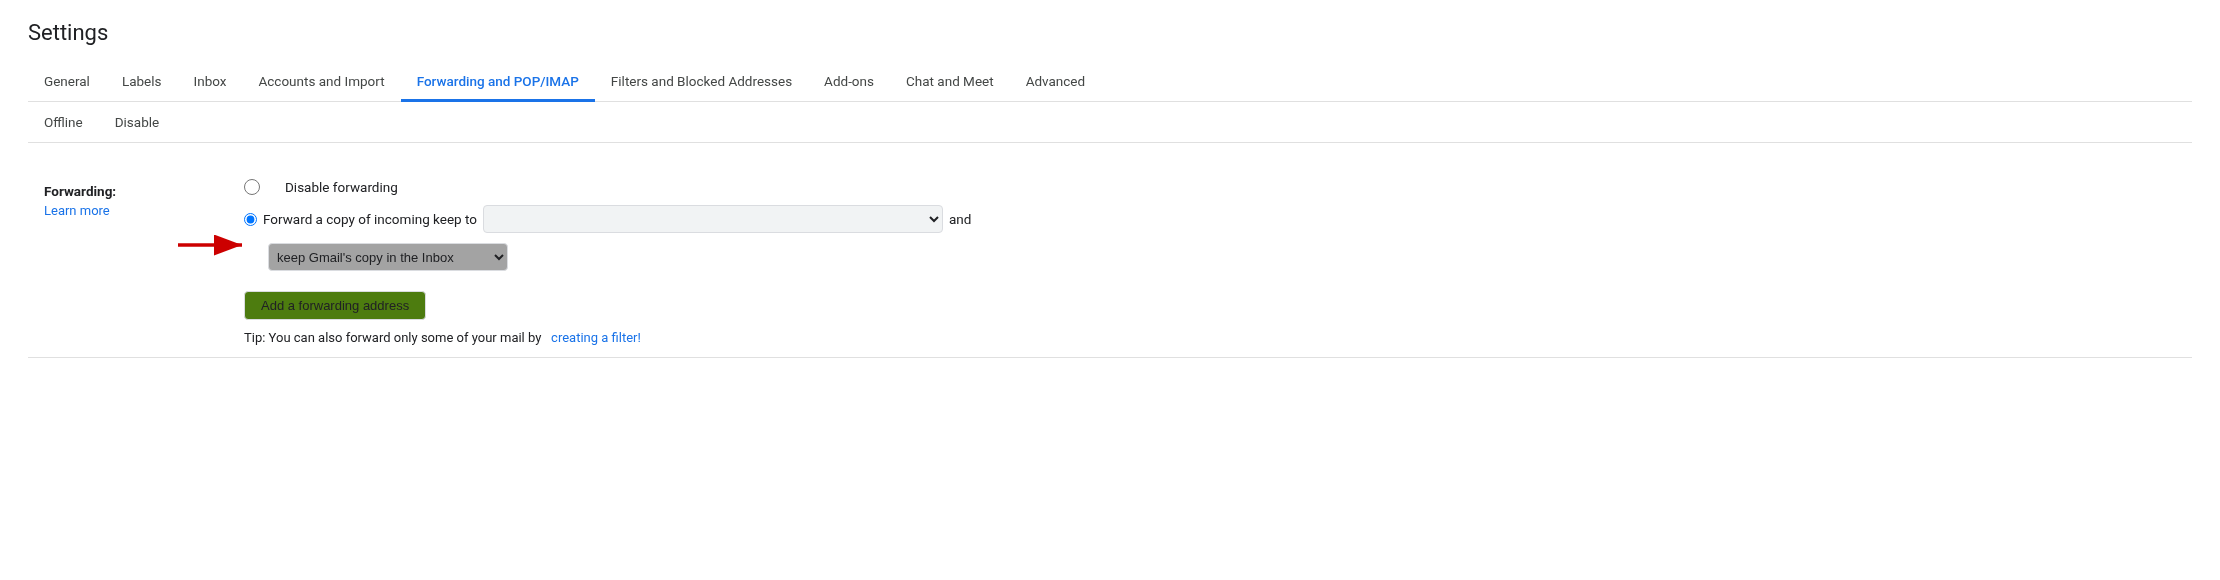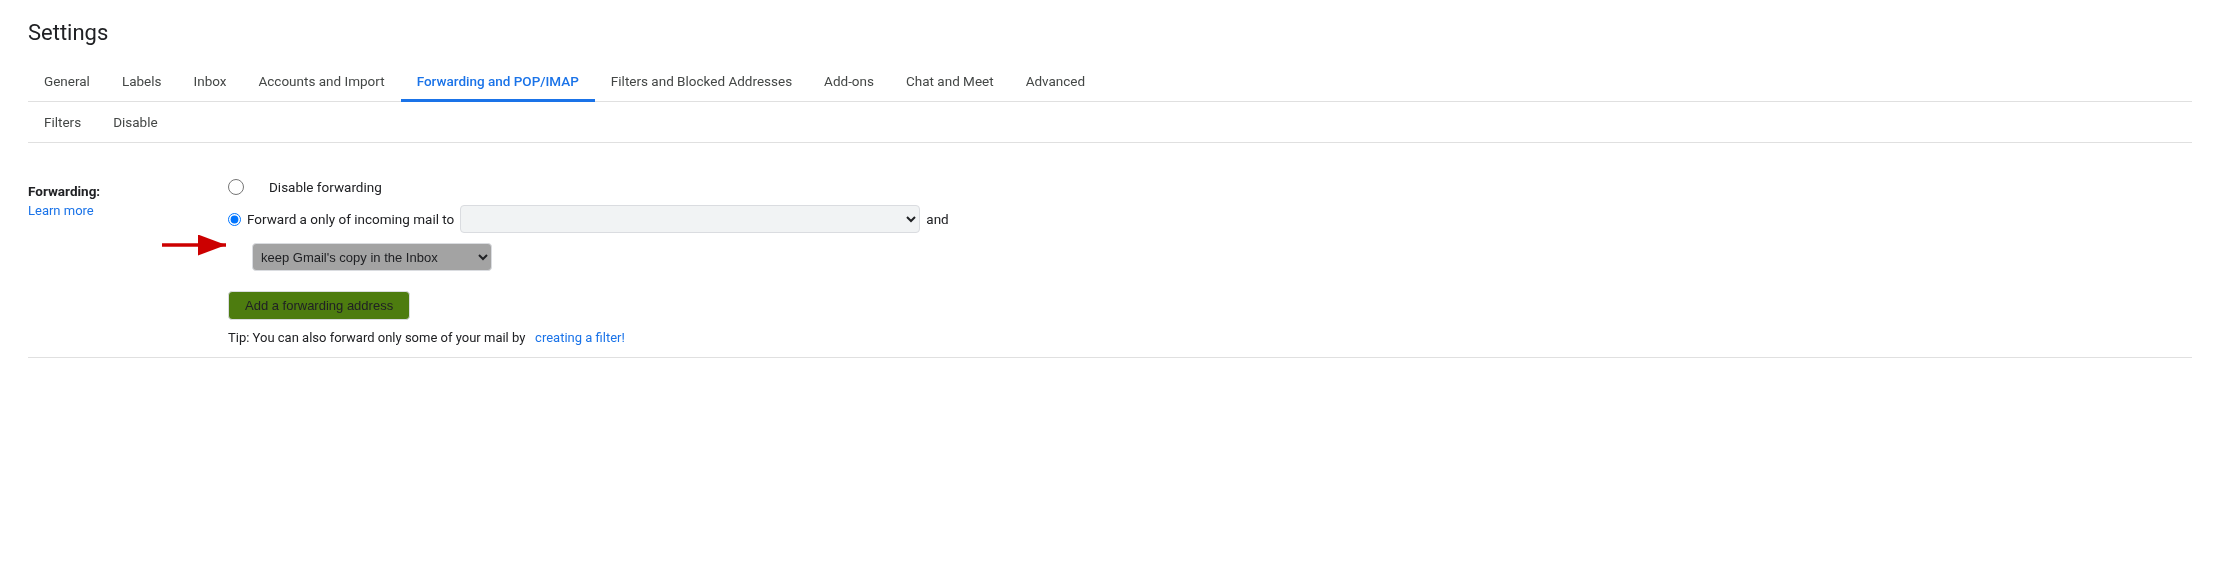--- a/index.html
+++ b/index.html
@@ -57,20 +57,21 @@
       flex-direction: row;
       align-items: flex-start;
       padding: 12px 0;
       border-bottom: 1px solid #e0e0e0;
     }
     .setting-label-col {
       width: 200px;
       min-width: 160px;
       padding-right: 24px;
       padding-top: 4px;
+      margin-left: 16px;
     }
     .setting-label {
       font-weight: 700;
       font-size: 13.5px;
       color: #202124;
     }
     .setting-learn-more {
       color: #1a73e8;
       font-size: 13px;
       cursor: pointer;
@@ -179,21 +180,21 @@
     <div class="tab-item">Inbox</div>
     <div class="tab-item">Accounts and Import</div>
     <div class="tab-item active">Forwarding and POP/IMAP</div>
     <div class="tab-item">Filters and Blocked Addresses</div>
     <div class="tab-item">Add-ons</div>
     <div class="tab-item">Chat and Meet</div>
     <div class="tab-item">Advanced</div>
   </div>
 
   <div class="tabs-row-2">
-    <div class="tab-item">Filters</div>
+    <div class="tab-item">Offline</div>
     <div class="tab-item">Disable</div>
   </div>
 
   <div class="content-area">
     <div class="setting-row">
       <div class="setting-label-col">
         <span class="setting-label">Forwarding:</span>
         <a class="setting-learn-more">Learn more</a>
       </div>
       <div class="setting-content-col">
@@ -210,21 +211,21 @@
               <defs>
                 <marker id="arrowhead" markerWidth="8" markerHeight="6" refX="8" refY="3" orient="auto">
                   <polygon points="0 0, 8 3, 0 6" fill="#cc0000"></polygon>
                 </marker>
               </defs>
               <line x1="4" y1="18" x2="68" y2="18" stroke="#cc0000" stroke-width="3.5" marker-end="url(#arrowhead)"></line>
             </svg>
           </div>
           <div class="forward-row">
             <input type="radio" name="forwarding" id="forward-copy" checked="" style="">
-            <label for="forward-copy">Forward a only of incoming mail to</label>
+            <label for="forward-copy">Forward a copy of incoming keep to</label>
             <select class="forward-select-email">
               <option value=""></option>
             </select>
             <span>and</span>
           </div>
         </div>
 
         <div class="keep-copy-row">
           <select class="keep-select">
             <option>keep Gmail's copy in the Inbox</option>

